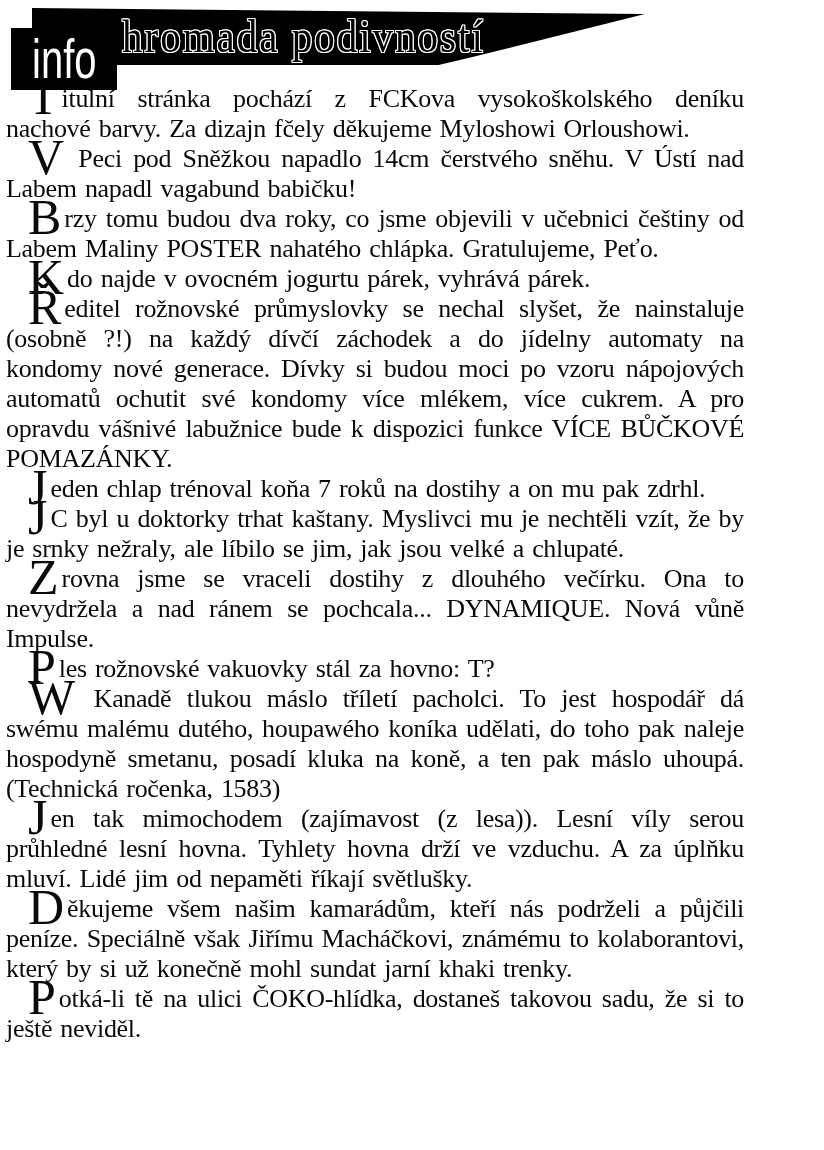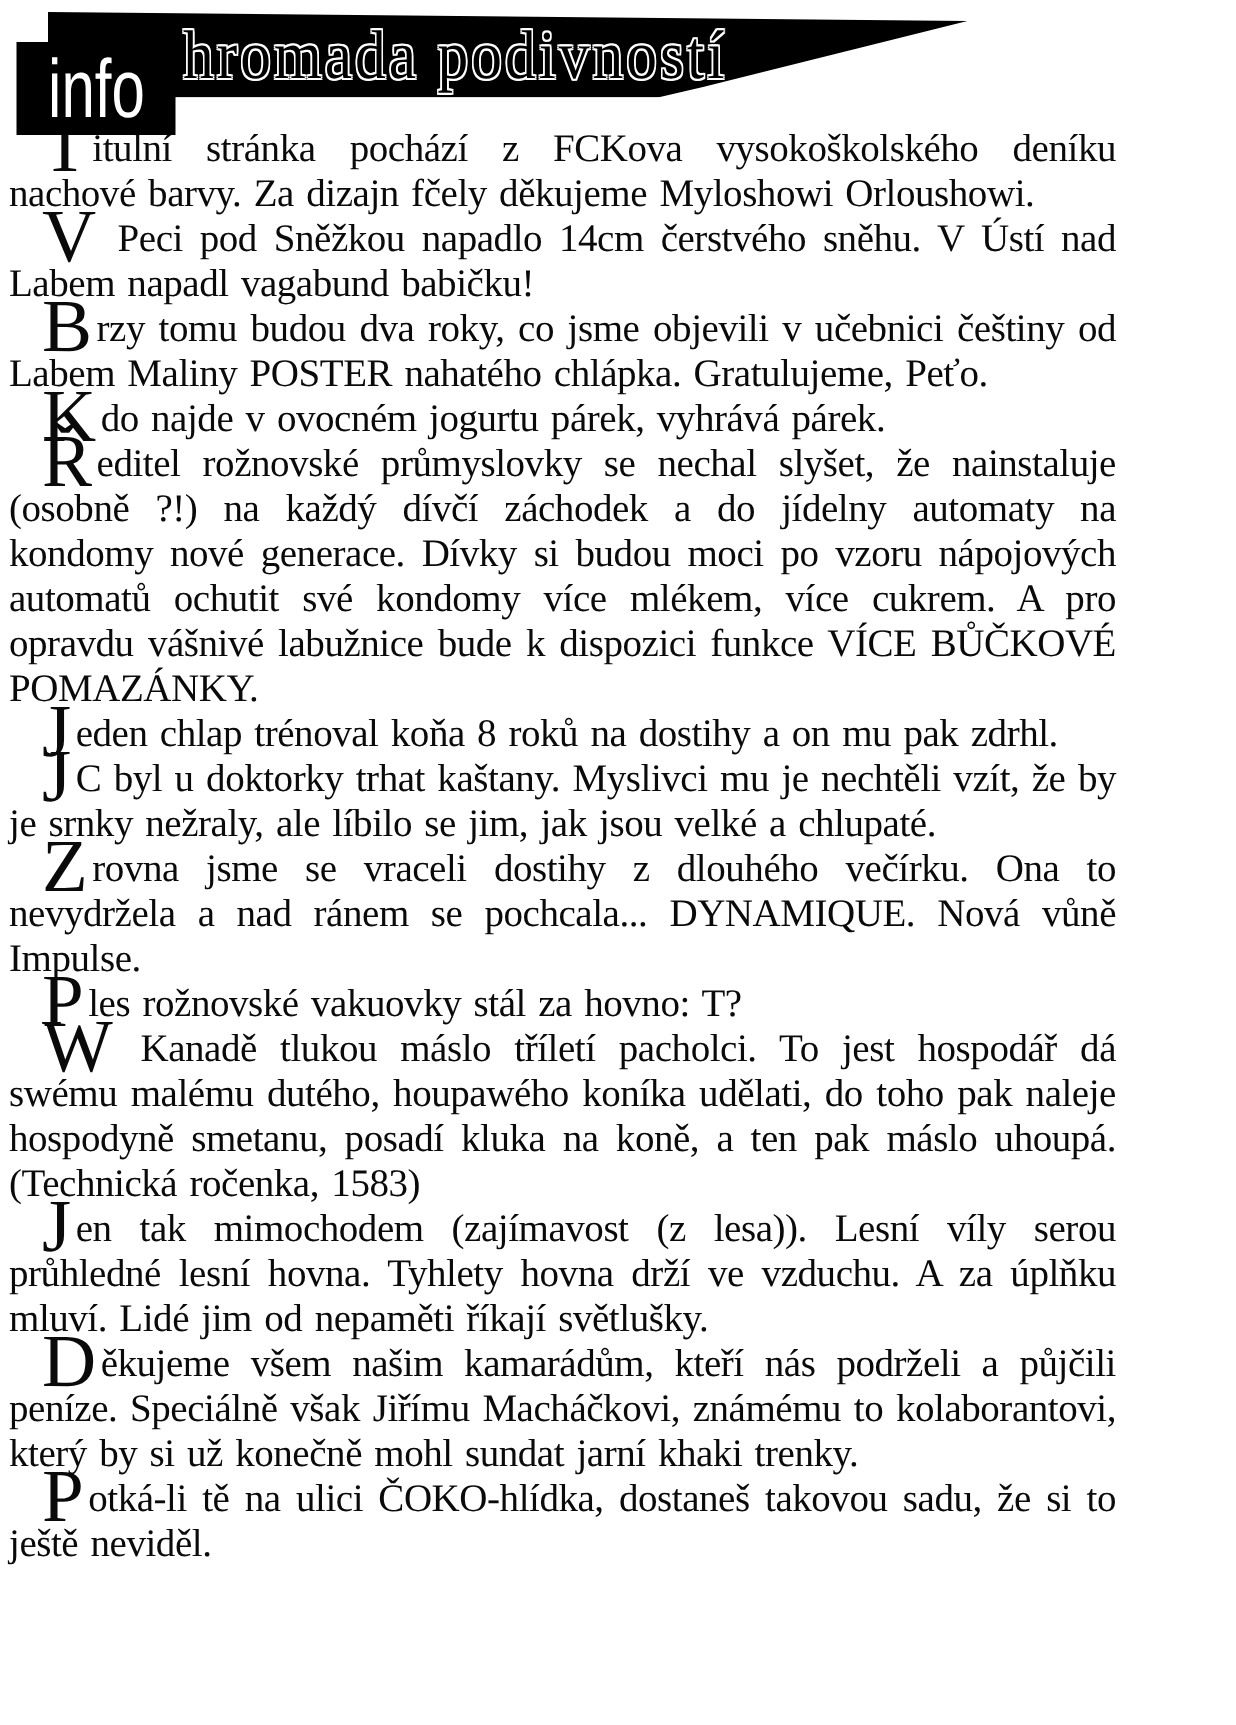--- a/index.html
+++ b/index.html
@@ -78,21 +78,21 @@
     </div>
     <div class="banner-title">hromada podivností</div>
   </div>
 
   <div class="article">
     <p><span class="dropcap">T</span><span>itulní stránka pochází z FCKova vysokoškolského deníku nachové barvy. Za dizajn fčely děkujeme Myloshowi Orloushowi.</span></p>
     <p><span class="dropcap">V</span><span> Peci pod Sněžkou napadlo 14cm čerstvého sněhu. V Ústí nad Labem napadl vagabund babičku!</span></p>
     <p><span class="dropcap">B</span><span>rzy tomu budou dva roky, co jsme objevili v učebnici češtiny od Labem Maliny POSTER nahatého chlápka. Gratulujeme, Peťo.</span></p>
     <p><span class="dropcap">K</span><span>do najde v ovocném jogurtu párek, vyhrává párek.</span></p>
     <p><span class="dropcap">Ř</span><span>editel rožnovské průmyslovky se nechal slyšet, že nainstaluje (osobně ?!) na každý dívčí záchodek a do jídelny automaty na kondomy nové generace. Dívky si budou moci po vzoru nápojových automatů ochutit své kondomy více mlékem, více cukrem. A pro opravdu vášnivé labužnice bude k dispozici funkce VÍCE BŮČKOVÉ POMAZÁNKY.</span></p>
-    <p><span class="dropcap">J</span><span>eden chlap trénoval koňa 8 roků na dostihy a on mu pak zdrhl.</span></p>
+    <p><span class="dropcap">J</span><span>eden chlap trénoval koňa 7 roků na dostihy a on mu pak zdrhl.</span></p>
     <p><span class="dropcap">J</span><span>C byl u doktorky trhat kaštany. Myslivci mu je nechtěli vzít, že by je srnky nežraly, ale líbilo se jim, jak jsou velké a chlupaté.</span></p>
     <p><span class="dropcap">Z</span><span>rovna jsme se vraceli dostihy z dlouhého večírku. Ona to nevydržela a nad ránem se pochcala... DYNAMIQUE. Nová vůně Impulse.</span></p>
     <p><span class="dropcap">P</span><span>les rožnovské vakuovky stál za hovno: T?</span></p>
     <p><span class="dropcap">W</span><span> Kanadě tlukou máslo tříletí pacholci. To jest hospodář dá swému malému dutého, houpawého koníka udělati, do toho pak naleje hospodyně smetanu, posadí kluka na koně, a ten pak máslo uhoupá. (Technická ročenka, 1583)</span></p>
     <p><span class="dropcap">J</span><span>en tak mimochodem (zajímavost (z lesa)). Lesní víly serou průhledné lesní hovna. Tyhlety hovna drží ve vzduchu. A za úplňku mluví. Lidé jim od nepaměti říkají světlušky.</span></p>
     <p><span class="dropcap">D</span><span>ěkujeme všem našim kamarádům, kteří nás podrželi a půjčili peníze. Speciálně však Jiřímu Macháčkovi, známému to kolaborantovi, který by si už konečně mohl sundat jarní khaki trenky.</span></p>
     <p><span class="dropcap">P</span><span>otká-li tě na ulici ČOKO-hlídka, dostaneš takovou sadu, že si to ještě neviděl.</span></p>
   </div>
 
 </div>

